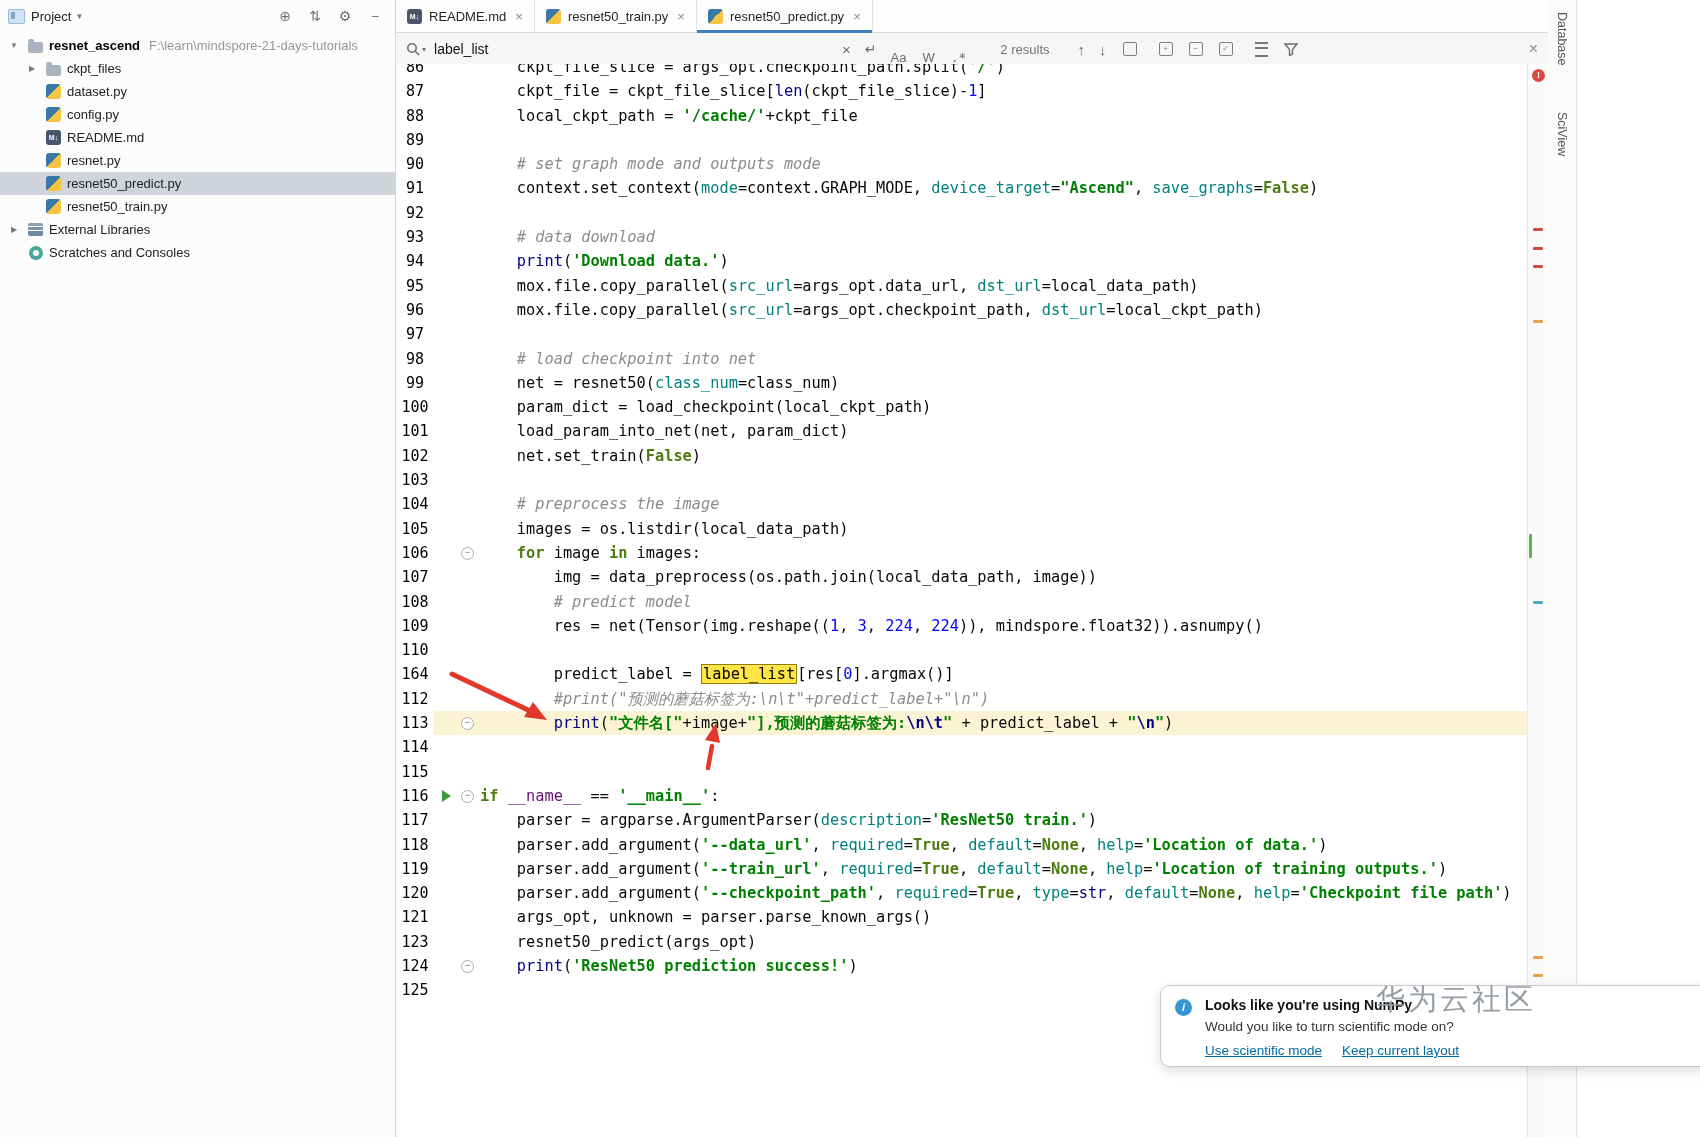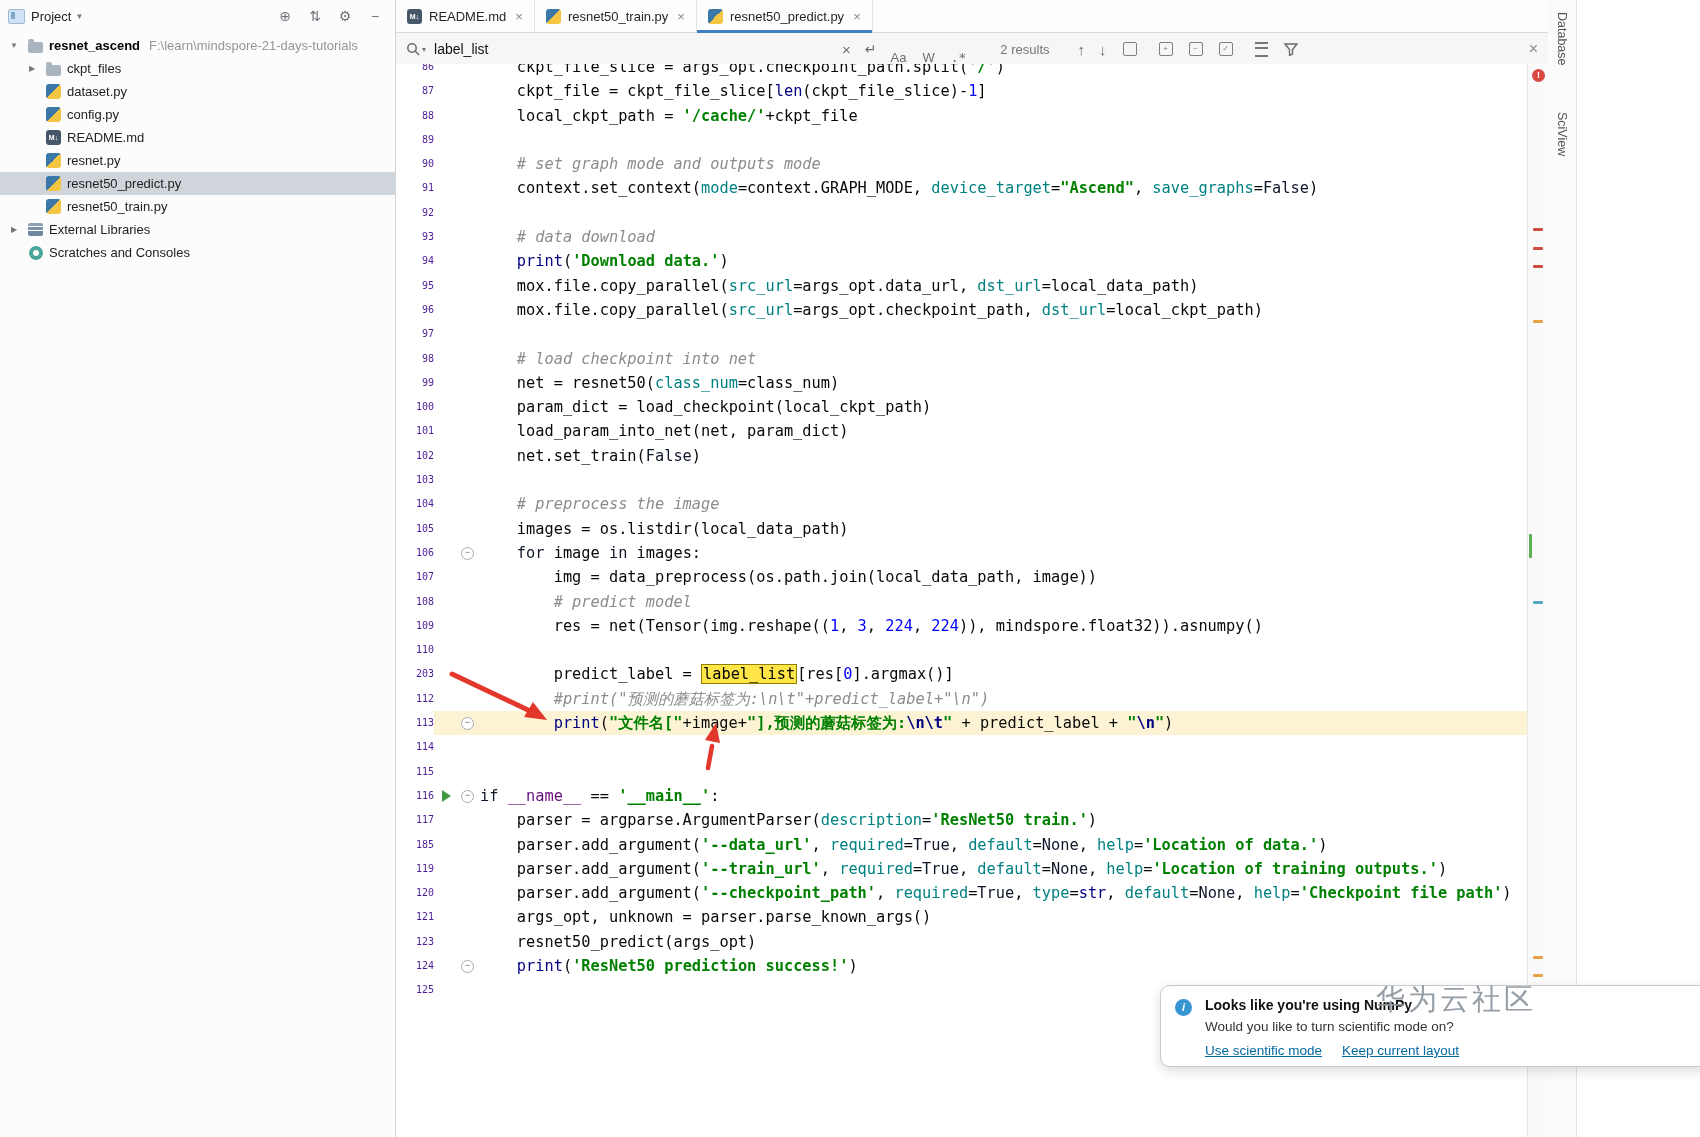--- a/index.html
+++ b/index.html
@@ -49,30 +49,30 @@
   .fb-ico{color:#6E6E6E;}
   .fb-txt{font-weight:400;margin-top:16px;}
   .ico-box{width:12px;height:12px;border:1.5px solid #808080;border-radius:2px;display:flex;
     align-items:center;justify-content:center;font-size:8px;color:#808080;line-height:1;}
   .hamburger{width:13px;height:11px;border-top:2px solid #777;border-bottom:2px solid #777;position:relative;}
   .hamburger::before{content:"";position:absolute;left:0;right:0;top:3px;height:2px;background:#777;}
 
   .code-pane{position:absolute;left:0;top:64px;right:20px;bottom:0;overflow:hidden;background:#fff;}
   .code-pane .crow:first-child{margin-top:-9px;}
   .crow{display:flex;height:24.3px;line-height:24.3px;font-family:"DejaVu Sans Mono", monospace;font-size:15.3px;}
-  .ln{flex:none;width:38px;text-align:right;padding-right:0;color:#4c1d95;font-size:10px;}
+  .ln{flex:none;width:38px;text-align:center;padding-right:0;color:#000000;font-size:15px;}
   .row-body{flex:1;position:relative;padding-left:46px;white-space:pre;overflow:hidden;}
   .row-body.current{background:#FBF3D4;}
   .code{white-space:pre;}
   .run-arrow{position:absolute;left:8px;top:6px;width:0;height:0;
     border-top:6px solid transparent;border-bottom:6px solid transparent;border-left:9px solid #3D9A40;}
   .fold-ic{position:absolute;left:27px;top:6px;width:11px;height:11px;border:1px solid #ABABAB;border-radius:50%;
     background:#fff;color:#666;font-size:9px;line-height:9px;text-align:center;font-family:"Liberation Sans",sans-serif;}
   .t-d{color:#080808;}
-  .t-k{color:#0f172a;font-weight:normal;}
+  .t-k{color:#4d7c0f;font-weight:bold;}
   .t-b{color:#000080;}
   .t-s{color:#008000;font-weight:bold;}
   .t-e{color:#000080;font-weight:bold;}
   .t-c{color:#8C8C8C;font-style:italic;}
   .t-n{color:#0000FF;}
   .t-p{color:#008080;}
   .t-u{color:#660E7A;}
   .t-hl{color:#000;background:#FFE646;border:1px solid #8F7D00;padding:0 1px;}
 
   .error-stripe{position:absolute;top:64px;right:0;width:20px;bottom:0;background:#FAFAFA;border-left:1px solid #E7E7E7;}
@@ -331,21 +331,21 @@
         </div>
         <div class="crow">
           <span class="ln">109</span>
           <div class="row-body"><span class="code"><span class="t-d">        res = net(Tensor(img.reshape((</span><span class="t-n">1</span><span class="t-d">, </span><span class="t-n">3</span><span class="t-d">, </span><span class="t-n">224</span><span class="t-d">, </span><span class="t-n">224</span><span class="t-d">)), mindspore.float32)).asnumpy()</span></span></div>
         </div>
         <div class="crow">
           <span class="ln">110</span>
           <div class="row-body"><span class="code"></span></div>
         </div>
         <div class="crow">
-          <span class="ln">203</span>
+          <span class="ln">164</span>
           <div class="row-body"><span class="code"><span class="t-d">        predict_label = </span><span class="t-hl">label_list</span><span class="t-d">[res[</span><span class="t-n">0</span><span class="t-d">].argmax()]</span></span></div>
         </div>
         <div class="crow">
           <span class="ln">112</span>
           <div class="row-body"><span class="code"><span class="t-c">        #print("预测的蘑菇标签为:\n\t"+predict_label+"\n")</span></span></div>
         </div>
         <div class="crow">
           <span class="ln">113</span>
           <div class="row-body current"><span class="fold-ic">−</span><span class="code"><span class="t-d">        </span><span class="t-b">print</span><span class="t-d">(</span><span class="t-s">"文件名["</span><span class="t-d">+image+</span><span class="t-s">"],预测的蘑菇标签为:</span><span class="t-e">\n\t</span><span class="t-s">"</span><span class="t-d"> + predict_label + </span><span class="t-s">"</span><span class="t-e">\n</span><span class="t-s">"</span><span class="t-d">)</span></span></div>
         </div>
@@ -359,21 +359,21 @@
         </div>
         <div class="crow">
           <span class="ln">116</span>
           <div class="row-body"><span class="run-arrow"></span><span class="fold-ic">−</span><span class="code"><span class="t-k">if</span><span class="t-d"> </span><span class="t-u">__name__</span><span class="t-d"> == </span><span class="t-s">'__main__'</span><span class="t-d">:</span></span></div>
         </div>
         <div class="crow">
           <span class="ln">117</span>
           <div class="row-body"><span class="code"><span class="t-d">    parser = argparse.ArgumentParser(</span><span class="t-p">description</span><span class="t-d">=</span><span class="t-s">'ResNet50 train.'</span><span class="t-d">)</span></span></div>
         </div>
         <div class="crow">
-          <span class="ln">185</span>
+          <span class="ln">118</span>
           <div class="row-body"><span class="code"><span class="t-d">    parser.add_argument(</span><span class="t-s">'--data_url'</span><span class="t-d">, </span><span class="t-p">required</span><span class="t-d">=</span><span class="t-k">True</span><span class="t-d">, </span><span class="t-p">default</span><span class="t-d">=</span><span class="t-k">None</span><span class="t-d">, </span><span class="t-p">help</span><span class="t-d">=</span><span class="t-s">'Location of data.'</span><span class="t-d">)</span></span></div>
         </div>
         <div class="crow">
           <span class="ln">119</span>
           <div class="row-body"><span class="code"><span class="t-d">    parser.add_argument(</span><span class="t-s">'--train_url'</span><span class="t-d">, </span><span class="t-p">required</span><span class="t-d">=</span><span class="t-k">True</span><span class="t-d">, </span><span class="t-p">default</span><span class="t-d">=</span><span class="t-k">None</span><span class="t-d">, </span><span class="t-p">help</span><span class="t-d">=</span><span class="t-s">'Location of training outputs.'</span><span class="t-d">)</span></span></div>
         </div>
         <div class="crow">
           <span class="ln">120</span>
           <div class="row-body"><span class="code"><span class="t-d">    parser.add_argument(</span><span class="t-s">'--checkpoint_path'</span><span class="t-d">, </span><span class="t-p">required</span><span class="t-d">=</span><span class="t-k">True</span><span class="t-d">, </span><span class="t-p">type</span><span class="t-d">=</span><span class="t-b">str</span><span class="t-d">, </span><span class="t-p">default</span><span class="t-d">=</span><span class="t-k">None</span><span class="t-d">, </span><span class="t-p">help</span><span class="t-d">=</span><span class="t-s">'Checkpoint file path'</span><span class="t-d">)</span></span></div>
         </div>

